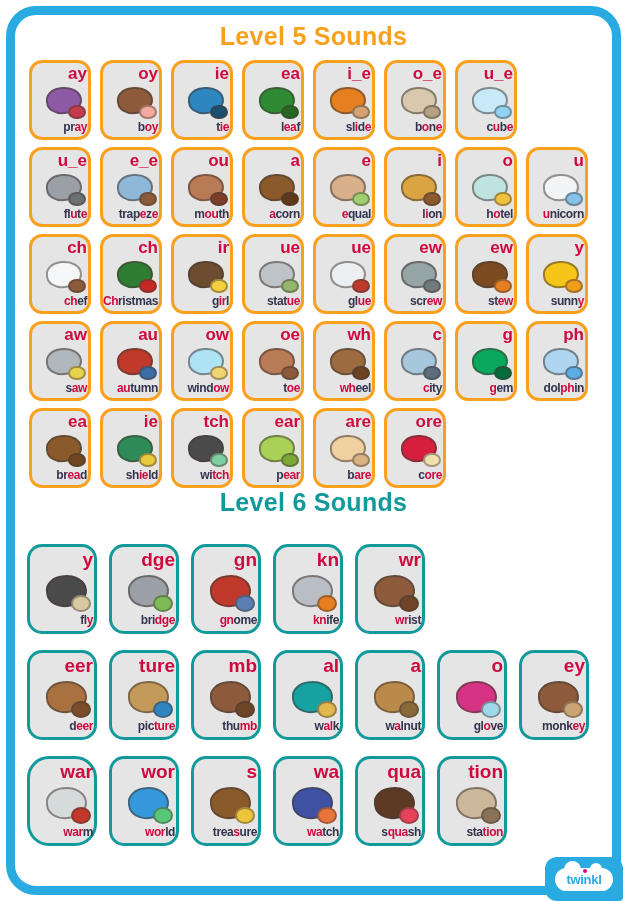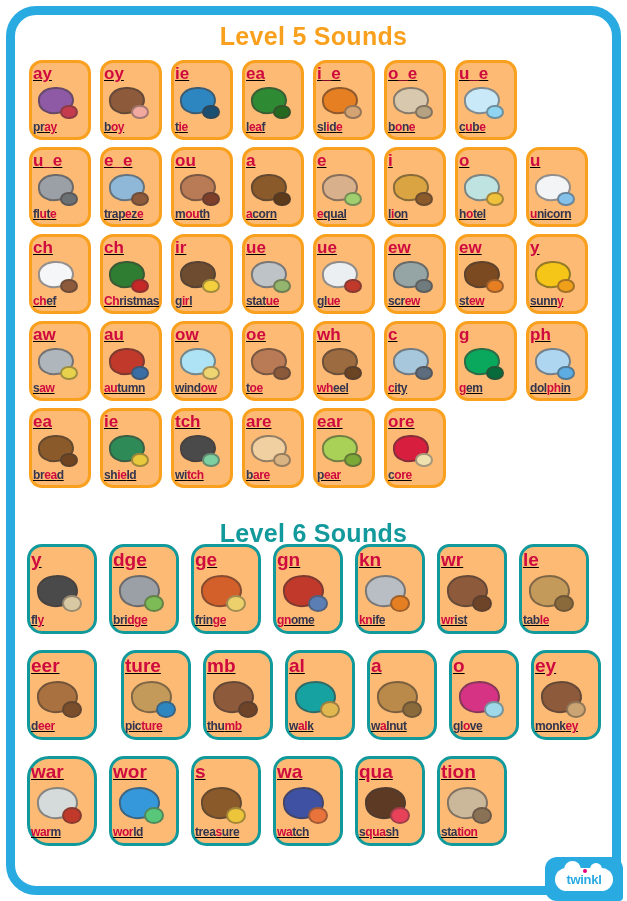--- a/index.html
+++ b/index.html
@@ -16,33 +16,32 @@
     border: 9px solid var(--frame,#29ABE2);
     border-radius: 30px;
     pointer-events: none;
   }
   .title {
     position: absolute; left:0; width:100%;
     text-align: center; font-weight: bold; font-size: 25px;
     letter-spacing: 0.3px;
   }
   .title.l5 { top: 22px; color: var(--orange,#F9A11F); }
-  .title.l6 { top: 519px; color: var(--teal,#12999B); }
+  .title.l6 { top: 488px; color: var(--teal,#12999B); }
   .grid { position: absolute; display: flex; flex-direction: column; }
   #l5-grid { left: 29px; top: 60px; gap: 7px; }
   #l6-grid { left: 27px; top: 544px; gap: 16px; }
   .row { display: flex; }
   #l5-grid .row { gap: 9px; }
   #l6-grid .row { gap: 12px; }
   .card {
-    background: #fdba74;
+    background: #e5e5e5;
     border: 3px solid #F9A11F;
-    display: flex; flex-direction: column; align-items: flex-start;
+    display: flex; flex-direction: column; align-items: flex-end;
     justify-content: space-between;
-    text-decoration: underline;
   }
   .card.l5 { width: 62px; height: 80px; border-radius: 13px; padding: 2px 1px 4px 1px; }
   .card.l6 { width: 70px; height: 90px; border-radius: 15px; padding: 3px 1px 5px 1px; }
   .sound {
     font-weight: bold; color: var(--red,#CE0A3F); line-height: 1.05;
     white-space: nowrap;
   }
   .l5 .sound { font-size: 17px; }
   .l6 .sound { font-size: 19px; }
   .pic { position: relative; width: 85%; flex: 1 1 auto; margin: 1px 0; }
@@ -376,34 +375,34 @@
       </div>
       <div class="card l5" style="border-color: rgb(249, 161, 31);">
         <div class="sound">tch</div>
         <div class="pic">
           <div class="blob-main" style="background: rgb(74, 74, 74);"></div>
           <div class="blob-accent" style="background: rgb(125, 206, 160);"></div>
         </div>
         <div class="word"><span>wi</span><span class="hl">tch</span></div>
       </div>
       <div class="card l5" style="border-color: rgb(249, 161, 31);">
+        <div class="sound">ear</div>
+        <div class="pic">
+          <div class="blob-main" style="background: rgb(169, 209, 88);"></div>
+          <div class="blob-accent" style="background: rgb(124, 168, 56);"></div>
+        </div>
+        <div class="word"><span>p</span><span class="hl">ear</span></div>
+      </div>
+      <div class="card l5" style="border-color: rgb(249, 161, 31);">
         <div class="sound">are</div>
         <div class="pic">
           <div class="blob-main" style="background: rgb(240, 207, 160);"></div>
           <div class="blob-accent" style="background: rgb(217, 179, 130);"></div>
         </div>
         <div class="word"><span>b</span><span class="hl">are</span></div>
-      </div>
-      <div class="card l5" style="border-color: rgb(249, 161, 31);">
-        <div class="sound">ear</div>
-        <div class="pic">
-          <div class="blob-main" style="background: rgb(169, 209, 88);"></div>
-          <div class="blob-accent" style="background: rgb(124, 168, 56);"></div>
-        </div>
-        <div class="word"><span>p</span><span class="hl">ear</span></div>
       </div>
       <div class="card l5" style="border-color: rgb(249, 161, 31);">
         <div class="sound">ore</div>
         <div class="pic">
           <div class="blob-main" style="background: rgb(216, 30, 63);"></div>
           <div class="blob-accent" style="background: rgb(239, 224, 176);"></div>
         </div>
         <div class="word"><span>c</span><span class="hl">ore</span></div>
       </div>
     </div>
@@ -422,70 +421,54 @@
       </div>
       <div class="card l6" style="border-color: rgb(18, 153, 155);">
         <div class="sound">dge</div>
         <div class="pic">
           <div class="blob-main" style="background: rgb(154, 160, 166);"></div>
           <div class="blob-accent" style="background: rgb(125, 187, 87);"></div>
         </div>
         <div class="word"><span>bri</span><span class="hl">dge</span></div>
       </div>
       <div class="card l6" style="border-color: rgb(18, 153, 155);">
-        <div class="sound">ge</div>
-        <div class="pic">
-          <div class="blob-main" style="background: rgb(211, 95, 42);"></div>
-          <div class="blob-accent" style="background: rgb(236, 208, 107);"></div>
-        </div>
-        <div class="word"><span>frin</span><span class="hl">ge</span></div>
-      </div>
-      <div class="card l6" style="border-color: rgb(18, 153, 155);">
         <div class="sound">gn</div>
         <div class="pic">
           <div class="blob-main" style="background: rgb(192, 57, 43);"></div>
           <div class="blob-accent" style="background: rgb(91, 127, 181);"></div>
         </div>
         <div class="word"><span class="hl">gn</span><span>ome</span></div>
       </div>
       <div class="card l6" style="border-color: rgb(18, 153, 155);">
         <div class="sound">kn</div>
         <div class="pic">
           <div class="blob-main" style="background: rgb(184, 190, 196);"></div>
           <div class="blob-accent" style="background: rgb(230, 126, 34);"></div>
         </div>
         <div class="word"><span class="hl">kn</span><span>ife</span></div>
       </div>
-      <div class="card l6" style="border-color: rgb(18, 153, 155); border-radius: 12px;">
+      <div class="card l6" style="border-color: rgb(18, 153, 155);">
         <div class="sound">wr</div>
         <div class="pic">
           <div class="blob-main" style="background: rgb(141, 90, 59);"></div>
           <div class="blob-accent" style="background: rgb(110, 68, 40);"></div>
         </div>
         <div class="word"><span class="hl">wr</span><span>ist</span></div>
       </div>
-      <div class="card l6" style="border-color: rgb(18, 153, 155);">
-        <div class="sound">le</div>
-        <div class="pic">
-          <div class="blob-main" style="background: rgb(196, 154, 90);"></div>
-          <div class="blob-accent" style="background: rgb(138, 106, 58);"></div>
-        </div>
-        <div class="word"><span>tab</span><span class="hl">le</span></div>
-      </div>
     </div>
     <div class="row">
       <div class="card l6" style="border-color: rgb(18, 153, 155);">
         <div class="sound">eer</div>
         <div class="pic">
           <div class="blob-main" style="background: rgb(169, 113, 63);"></div>
           <div class="blob-accent" style="background: rgb(122, 78, 42);"></div>
         </div>
         <div class="word"><span>d</span><span class="hl">eer</span></div>
       </div>
-      <div class="card l6" style="border-color: rgb(18, 153, 155); margin-left: 12px;">
+      <div class="card l6" style="border-color: rgb(18, 153, 155);">
         <div class="sound">ture</div>
         <div class="pic">
           <div class="blob-main" style="background: rgb(196, 154, 90);"></div>
           <div class="blob-accent" style="background: rgb(46, 134, 193);"></div>
         </div>
         <div class="word"><span>pic</span><span class="hl">ture</span></div>
       </div>
       <div class="card l6" style="border-color: rgb(18, 153, 155);">
         <div class="sound">mb</div>
         <div class="pic">

